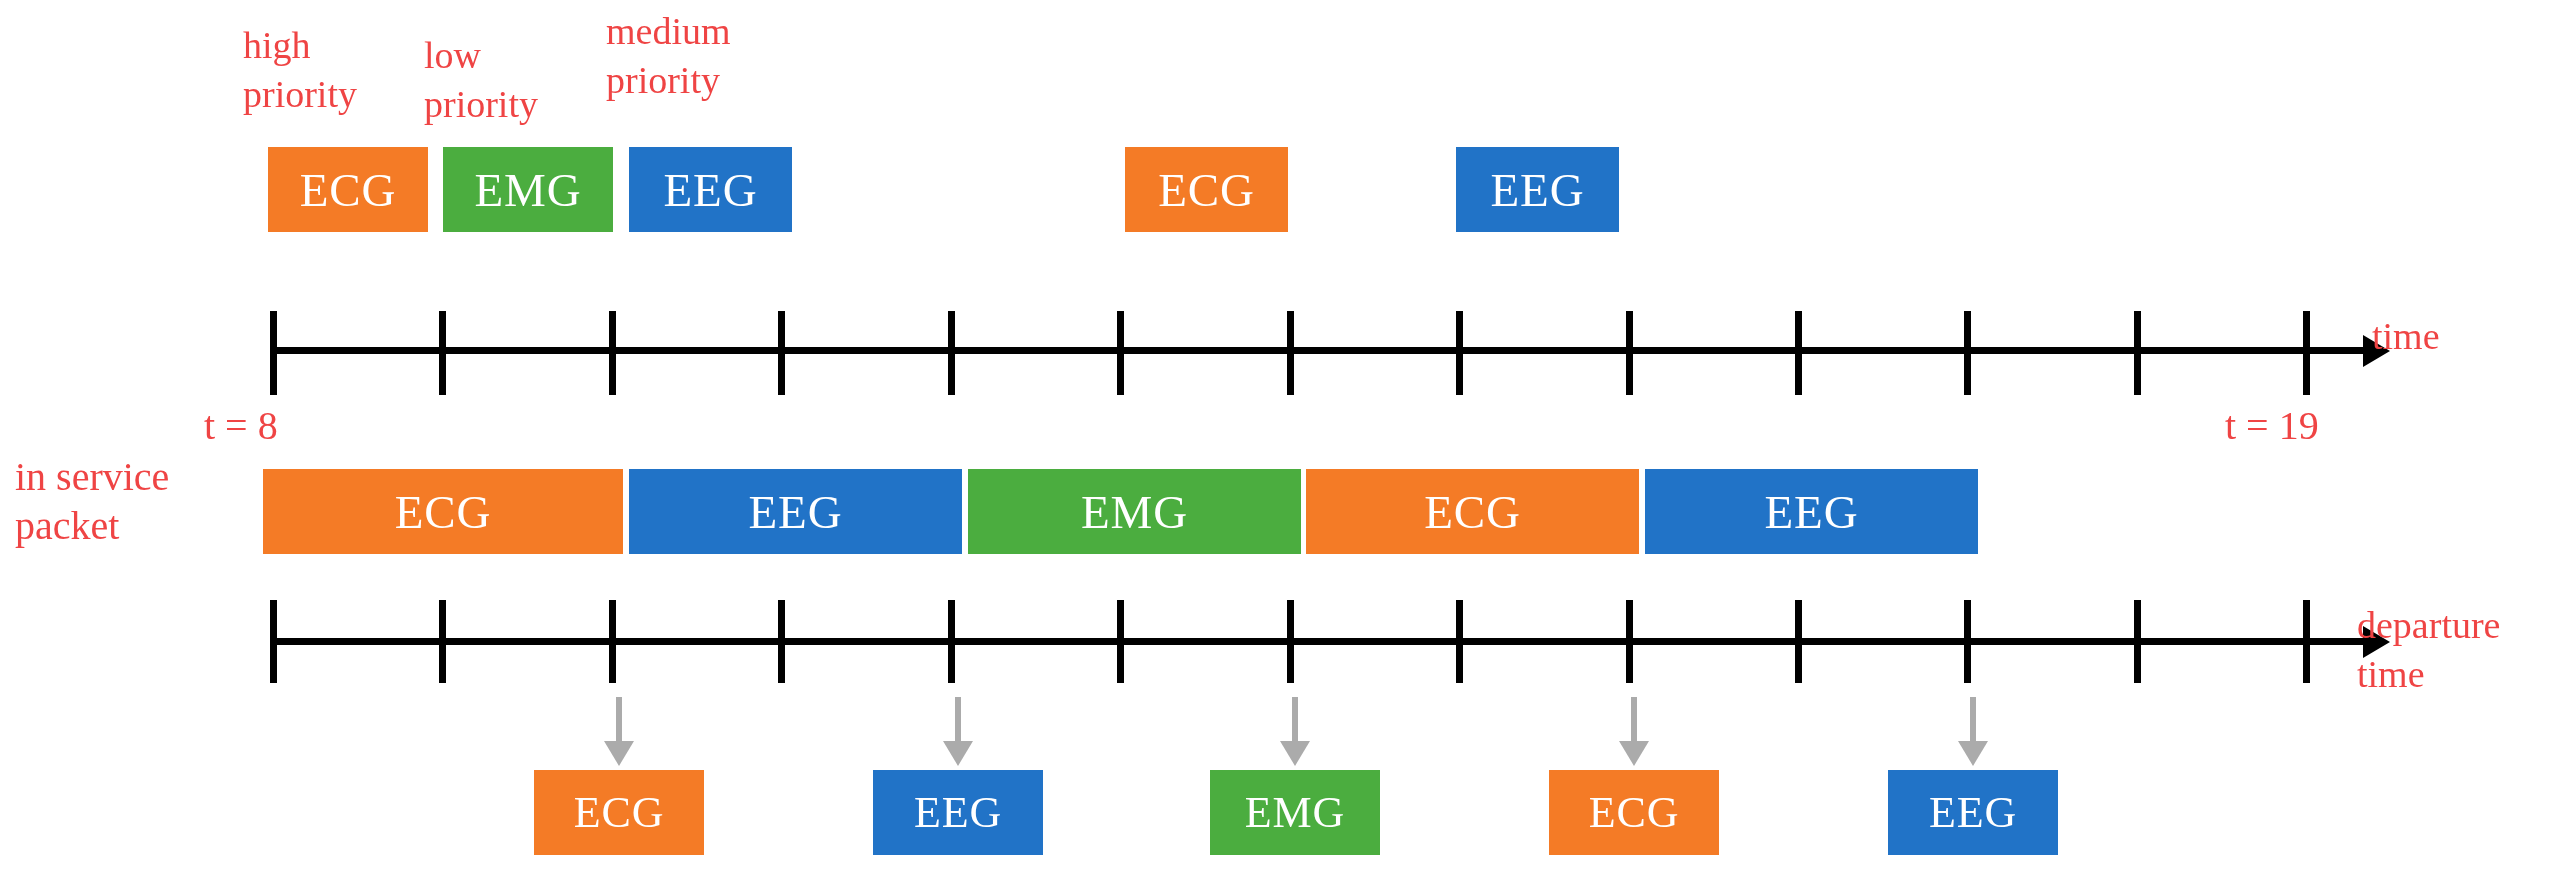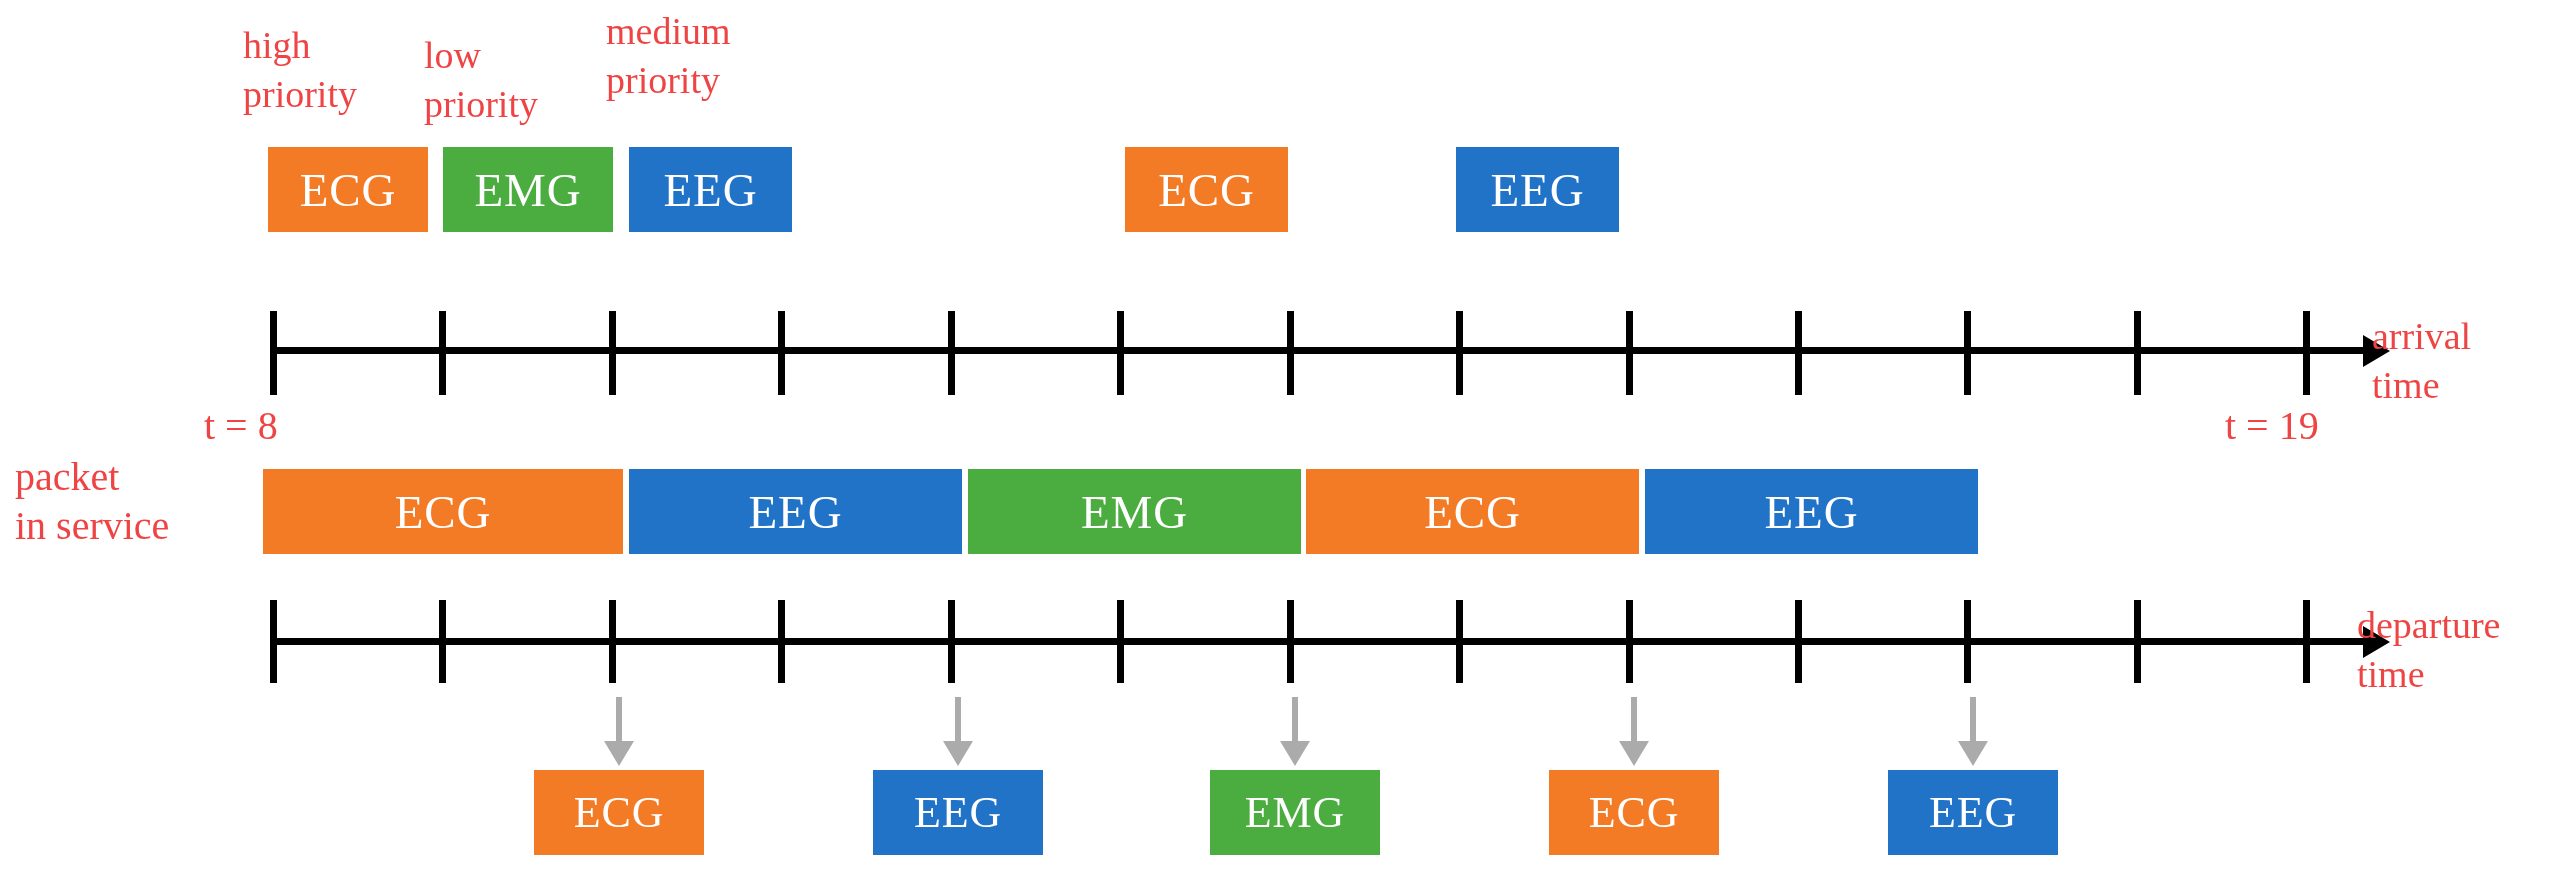--- a/index.html
+++ b/index.html
@@ -80,28 +80,27 @@
         <div class="tick" style="left: 1626px; top: 311px; height: 84px;"></div>
         <div class="tick" style="left: 1795px; top: 311px; height: 84px;"></div>
         <div class="tick" style="left: 1964px; top: 311px; height: 84px;"></div>
         <div class="tick" style="left: 2134px; top: 311px; height: 84px;"></div>
         <div class="tick" style="left: 2303px; top: 311px; height: 84px;"></div>
       </div>
     <div class="axis-arrowhead" style="left:2363px;top:335px;"></div>
     <div class="two-line" style="left:204px;top:400px;width:151px;font-size:40px;">t = 8</div>
     <div class="two-line" style="left:2225px;top:400px;width:151px;font-size:40px;">t = 19</div>
     <div class="two-line" style="left:2372px;top:312px;width:189px;line-height:1.3;">
-      <div>arrival</div>
       <div>time</div>
     </div>
   </div>
 
   <div class="two-line" style="left:15px;top:453px;width:208px;font-size:40px;line-height:1.22;">
+    <div>in service</div>
     <div>packet</div>
-    <div>in service</div>
   </div>
   <div class="pbox" style="left: 263px; top: 469px; width: 360px; height: 85px; background-color: rgb(244, 123, 38);">ECG</div>
   <div class="pbox" style="left: 629px; top: 469px; width: 333px; height: 85px; background-color: rgb(33, 115, 199);">EEG</div>
   <div class="pbox" style="left: 968px; top: 469px; width: 333px; height: 85px; background-color: rgb(75, 173, 63);">EMG</div>
   <div class="pbox" style="left: 1306px; top: 469px; width: 333px; height: 85px; background-color: rgb(244, 123, 38);">ECG</div>
   <div class="pbox" style="left: 1645px; top: 469px; width: 333px; height: 85px; background-color: rgb(33, 115, 199);">EEG</div>
 
   <div>
     <div class="axis-line" style="left:270px;top:638px;width:2093px;"></div>
     <div class="abs">

